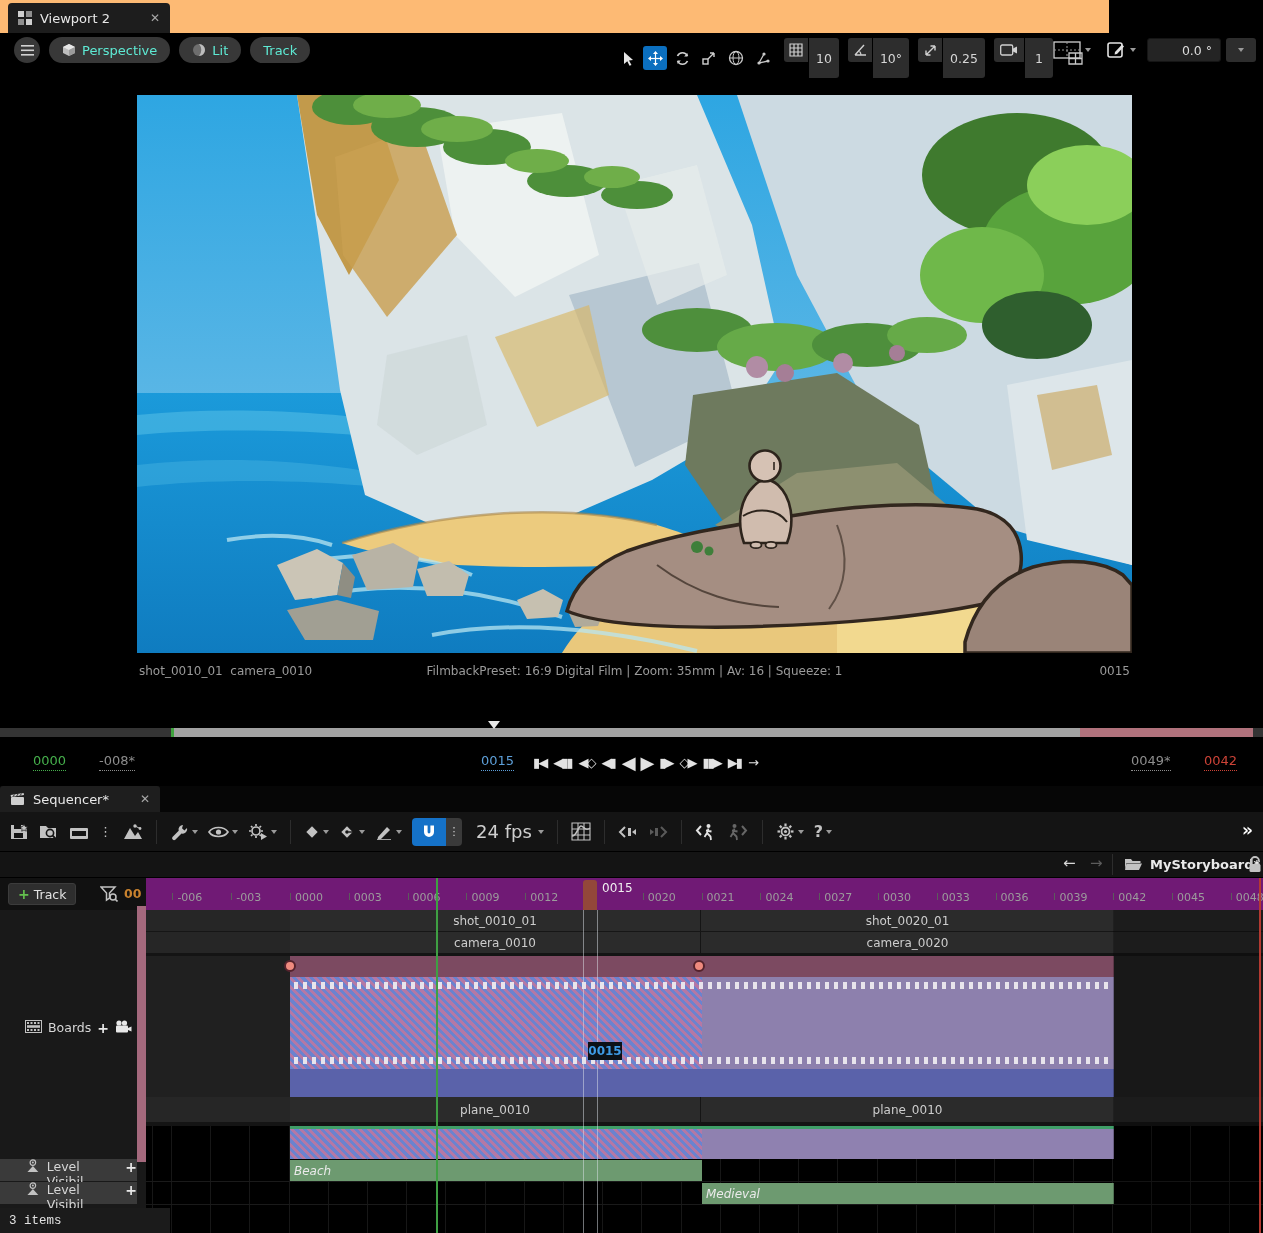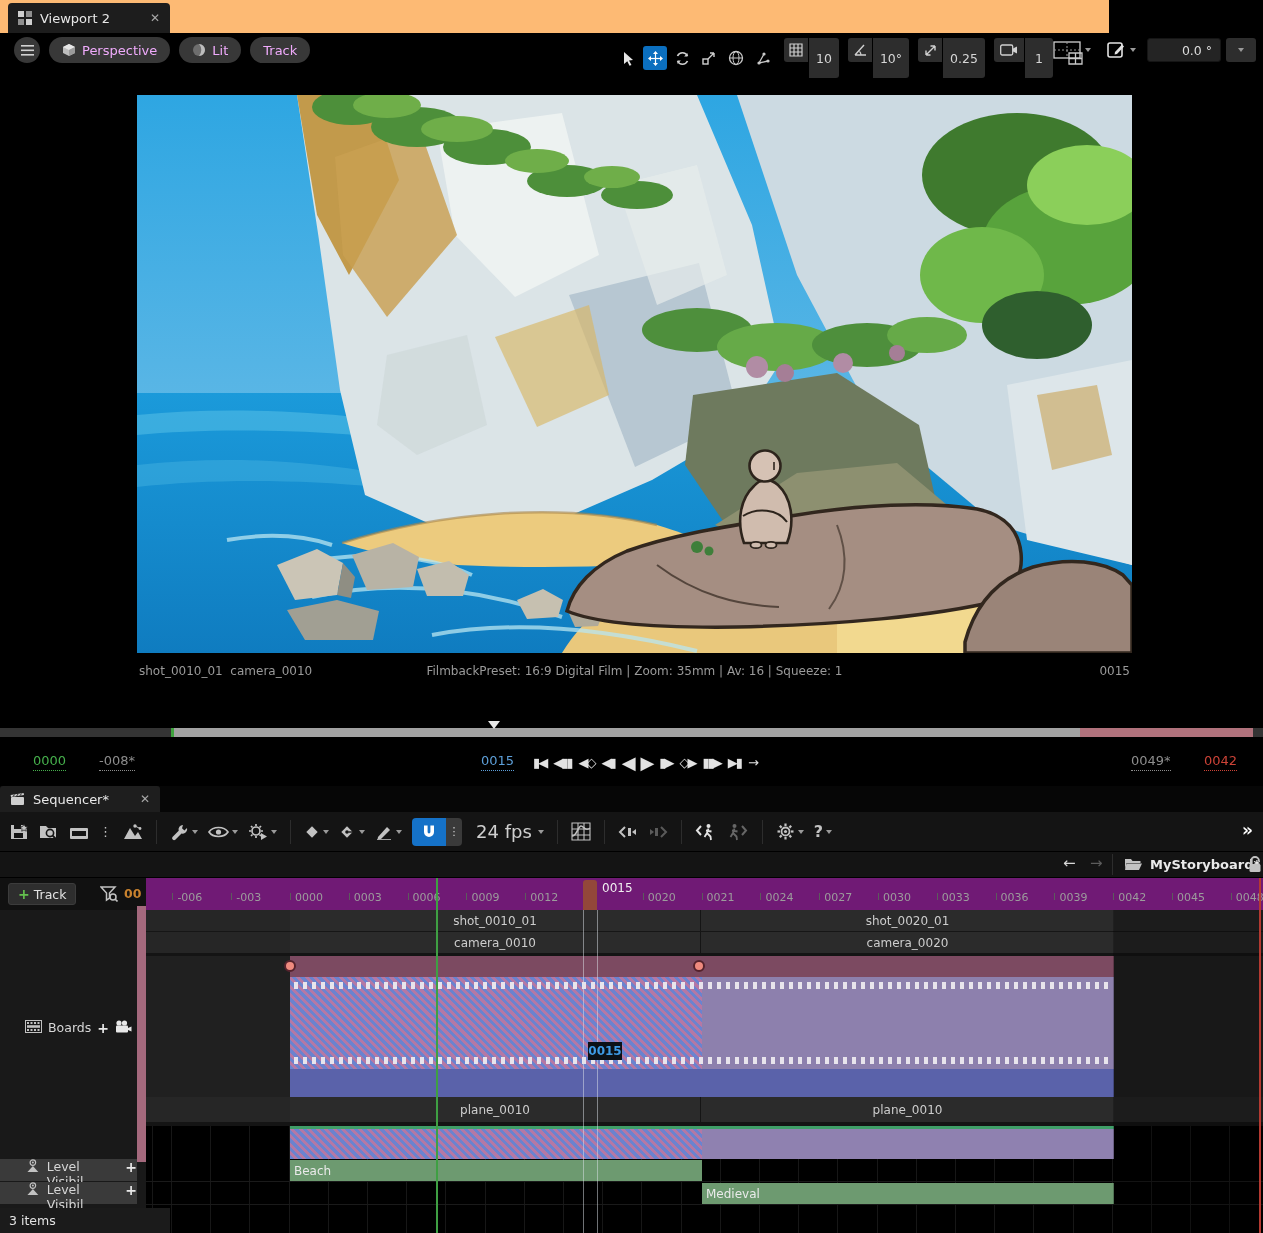--- a/index.html
+++ b/index.html
@@ -11,21 +11,21 @@
   .vp-tabbar { position:absolute; left:0; top:0; width:1109px; height:33px; background:#fdba74; }
   .tab { position:absolute; left:8px; top:3px; width:162px; height:30px; background:#1d1d1d;
          border-radius:4px 4px 0 0; display:flex; align-items:center; padding:0 10px; gap:8px; }
   .tab .title { font-size:13px; color:#e8e8e8; flex:1; }
   .tab .close { color:#a8a8a8; font-size:12px; cursor:default; }
 
   
   .vp-toolbar { position:absolute; left:0; top:33px; width:1263px; height:36px; background:#000; }
   .vp-left { position:absolute; left:14px; top:4px; display:flex; align-items:center; gap:9px; }
   .circle-btn { width:26px; height:26px; border-radius:13px; background:#383838; display:flex; align-items:center; justify-content:center; }
-  .pill { height:26px; border-radius:13px; background:#383838; display:flex; align-items:center; gap:6px; padding:0 13px; color:#f0abfc; font-size:13px; }
+  .pill { height:26px; border-radius:13px; background:#383838; display:flex; align-items:center; gap:6px; padding:0 13px; color:#5eead4; font-size:13px; }
   .vp-tools { position:absolute; left:616px; top:5px; display:flex; align-items:center; gap:3px; }
   .ibtn { width:24px; height:24px; border-radius:3px; display:flex; align-items:center; justify-content:center; background:transparent; color:#c8c8c8; font-size:14px; }
   .ibtn.active { background:#0b6fbf; color:#fff; }
   .chip { height:40px; min-width:28px; padding:0 7px; background:#2d2d2d; border-radius:3px; color:#d6d6d6; font-size:12.5px; display:flex; align-items:center; justify-content:center; }
   .group { display:flex; gap:1px; margin-left:6px; }
   .group .ibtn { background:#2d2d2d; border-radius:3px 0 0 3px; }
   .group .chip { border-radius:0 3px 3px 0; }
   .vp-far { position:absolute; right:7px; top:5px; display:flex; align-items:center; gap:5px; }
   .chev { width:0; height:0; border-left:3.5px solid transparent; border-right:3.5px solid transparent; border-top:4.5px solid #9a9a9a; }
   .rot-field { width:74px; height:24px; background:#242424; border:1px solid #151515; border-radius:3px; color:#dcdcdc; font-size:12.5px; display:flex; align-items:center; justify-content:flex-end; padding:0 8px; }
@@ -107,38 +107,38 @@
   .keydot { position:absolute; top:4px; width:12px; height:12px; border-radius:50%; background:#ef8a7e; border:2px solid #55222c; }
 
   .film-left { position:absolute; left:144px; top:0; width:412px; height:100%;
      background:repeating-linear-gradient(45deg,#6b83cf 0 3px,#b478a5 3px 6px); }
   .film-right { position:absolute; left:556px; top:0; width:412px; height:100%; background:#8d80ad; }
   .sprockets { position:absolute; left:148px; width:816px; height:7px;
      background:repeating-linear-gradient(90deg,#e8e4ec 0 4px,transparent 4px 9px); }
   .indigo { position:absolute; left:144px; top:0; width:824px; height:100%; background:#5a62aa; }
   .lvl-top { position:absolute; left:144px; top:0; width:824px; height:3px; background:#3f9e68; }
   .lvlbar { position:absolute; top:1px; height:21px; background:#6d9a70; display:flex; align-items:center; padding:0 4px; }
-  .lvlbar span { color:#eaeaea; font-size:12px; }
+  .lvlbar span { color:#eaeaea; font-size:12px;font-style:italic; }
 
   .startline { position:absolute; left:436px; top:878px; width:2px; height:355px; background:#3f9f43; z-index:4; }
   .endline { position:absolute; left:1259px; top:878px; width:2px; height:355px; background:#b33a31; z-index:4; }
   .playhead-marker { position:absolute; left:583px; top:880px; width:14px; height:30px; background:#93473a; border-radius:3px 3px 0 0; z-index:5; }
   .playhead-lbl { position:absolute; left:602px; top:881px; color:#f0f0f0; font-size:12px; z-index:5; }
   .ph-line { position:absolute; top:910px; width:1px; height:323px; background:rgba(222,228,233,.5); z-index:5; }
   .scrub-tip { position:absolute; left:588px; top:1042px; width:34px; height:18px; background:#0c1117; color:#3e9be6;
                font-size:12px; font-weight:bold; display:flex; align-items:center; justify-content:center; z-index:6; }
 
   
   .outliner { position:absolute; left:0; top:910px; width:146px; height:323px; background:#191919; }
   .pinkbar { position:absolute; left:137px; top:906px; width:9px; height:256px; background:#a4697d; z-index:2; }
   .orow { position:absolute; left:0; width:137px; display:flex; align-items:flex-start; gap:6px; color:#d6d6d6; font-size:12.5px; }
   .orow .plus { color:#e8e8e8; font-weight:bold; font-size:14px; }
   .hl { background:#3a3a3a; }
   .status { position:absolute; left:0px; top:1208px; width:170px; height:25px; background:#1b1b1b; color:#e2e2e2;
-            font-size:12.5px; display:flex; align-items:center; padding-left:9px; }
+            font-size:12.5px; display:flex; align-items:center; padding-left:9px;font-family:Liberation Mono, monospace; }
 </style>
 </head>
 <body>
 
 <div id="page">
 
   <div class="vp-tabbar">
     <div class="tab">
       <svg width="14" height="14" viewBox="0 0 14 14">
         <rect x="0" y="0" width="6" height="6" fill="#cfcfcf"></rect>

